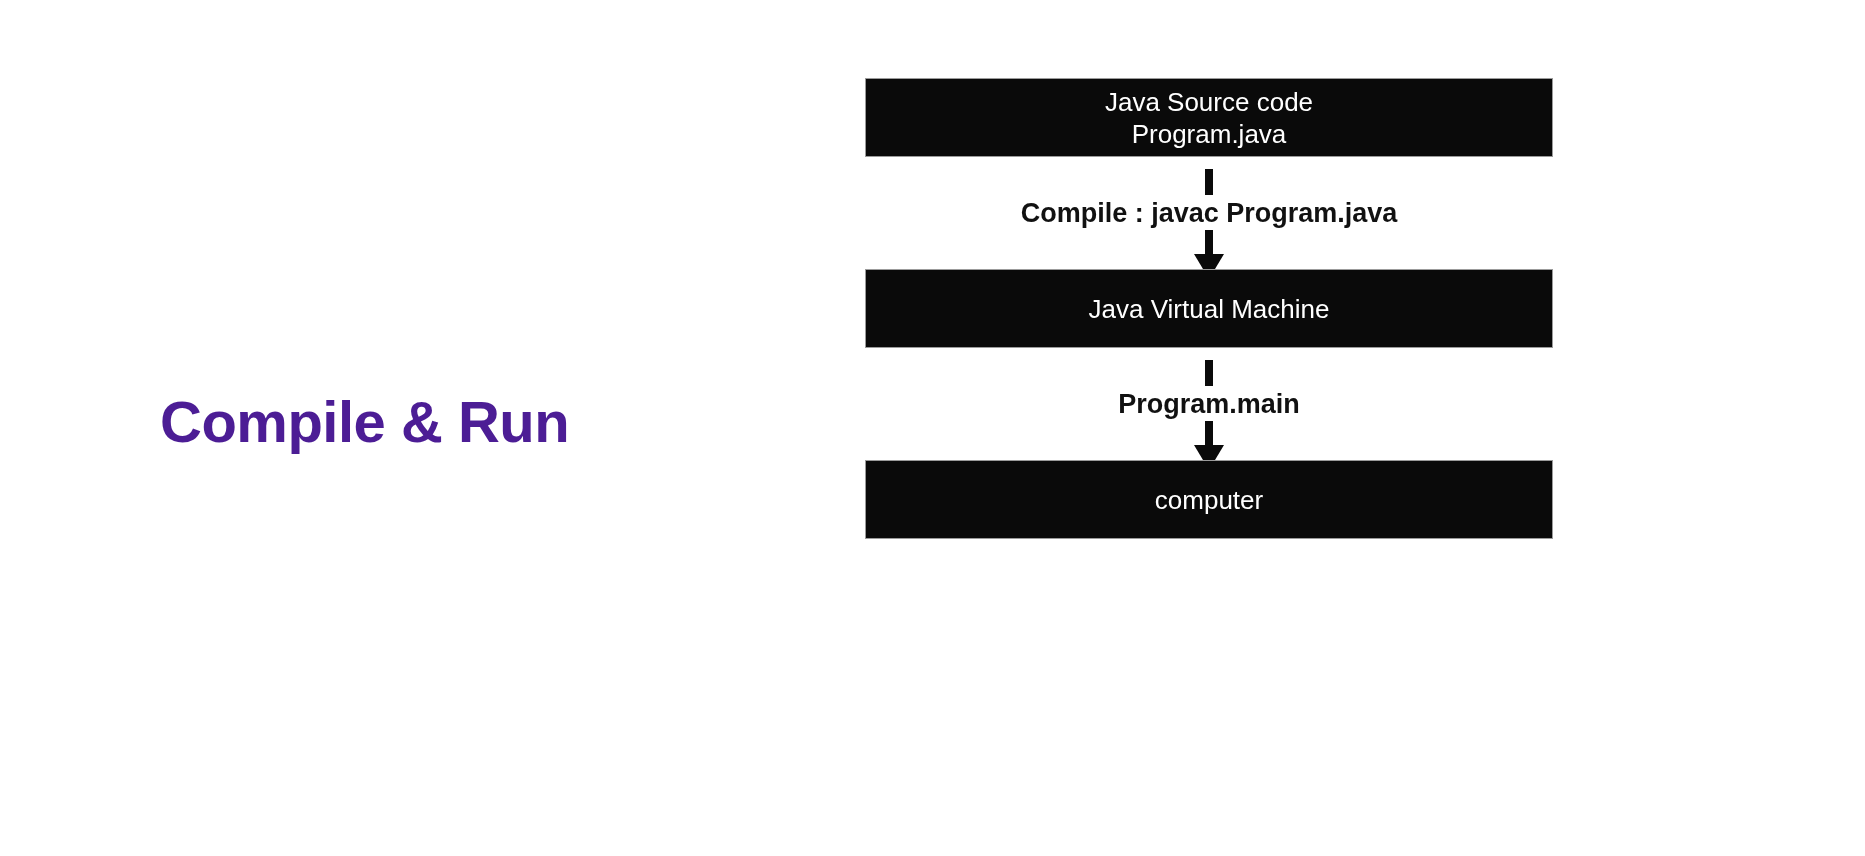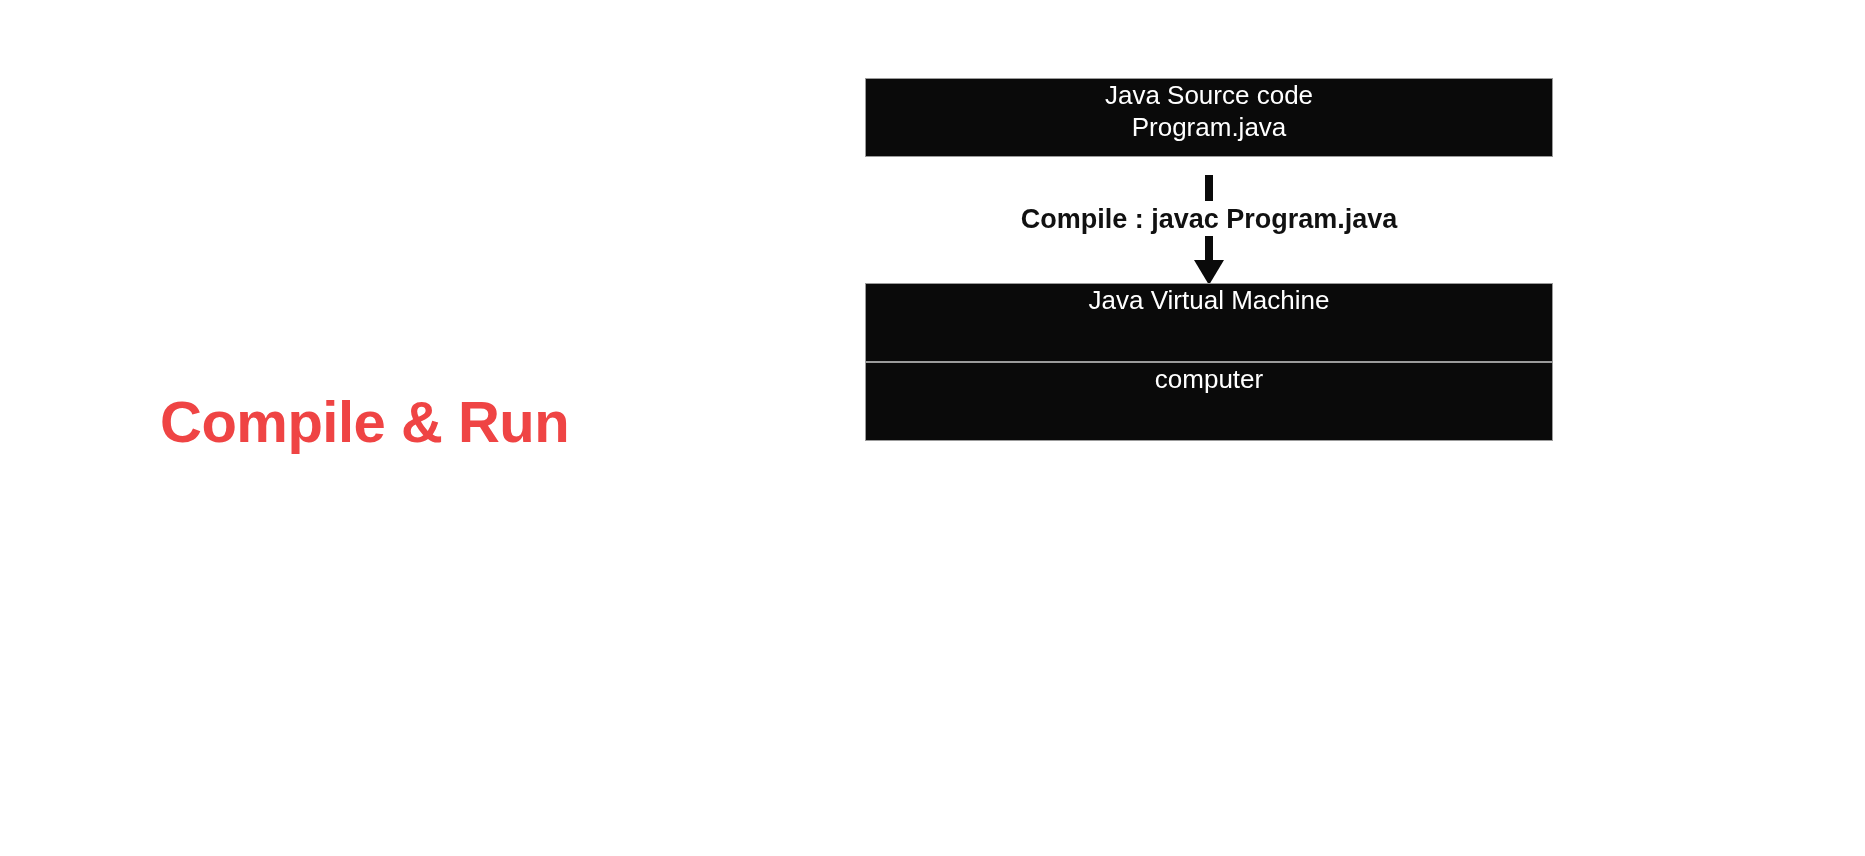--- a/index.html
+++ b/index.html
@@ -14,53 +14,54 @@
     background: #ffffff;
     font-family: "Liberation Sans", sans-serif;
     overflow: hidden;
   }
   .title {
     position: absolute;
     left: 160px;
     top: 388px;
     font-size: 58px;
     font-weight: bold;
-    color: #ef4444;
+    color: #4c1d95;
     letter-spacing: -0.5px;
     white-space: nowrap;
   }
   .flow {
     position: absolute;
     left: 865px;
     top: 78px;
     width: 688px;
     display: flex;
     flex-direction: column;
     align-items: stretch;
   }
   .node {
     height: 79px;
     background: #0a0a0a;
     border: 1px solid #9b9b9b;
     box-sizing: border-box;
     display: flex;
     flex-direction: column;
     align-items: center;
+    justify-content: center;
     color: #ffffff;
     font-size: 26px;
     line-height: 32px;
     text-align: center;
   }
   .connector {
-    height: 126px;
+    height: 112px;
     display: flex;
     flex-direction: column;
     align-items: center;
     box-sizing: border-box;
-    padding-top: 18px;
+    padding-top: 12px;
   }
   .dash {
     width: 8px;
     height: 26px;
     background: #0a0a0a;
     flex: none;
   }
   .conn-label {
     margin-top: 2px;
     font-size: 27px;
@@ -97,19 +98,27 @@
         <polygon points="3,24 33,24 18,49" fill="#0a0a0a"></polygon>
       </svg>
     </div>
 
 
 
     <div class="node">
       <span>Java Virtual Machine</span>
     </div>
 
+    <div class="connector">
+      <div class="dash"></div>
+      <div class="conn-label">Program.main</div>
+      <svg class="arrow-down" width="36" height="50" viewBox="0 0 36 50">
+        <rect x="14" y="0" width="8" height="27" fill="#0a0a0a"></rect>
+        <polygon points="3,24 33,24 18,49" fill="#0a0a0a"></polygon>
+      </svg>
+    </div>
 
     <div class="node">
       <span>computer</span>
     </div>
 
   </div>
 </div>
 
 </body></html>

